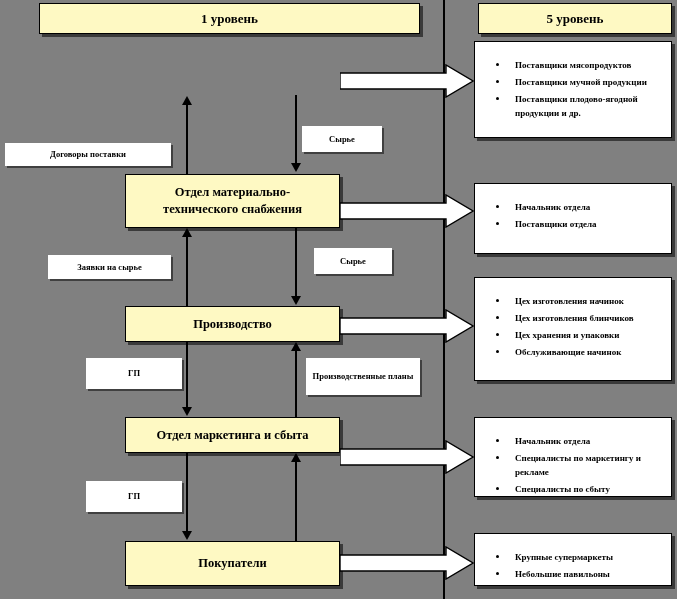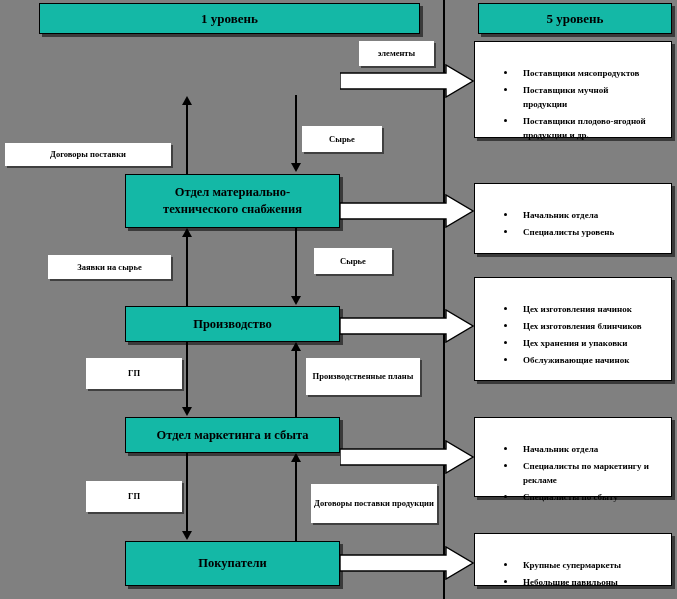--- a/index.html
+++ b/index.html
@@ -7,21 +7,21 @@
     width:677px;height:599px;
     background:#808080;
     font-family:"Liberation Serif", serif;
     overflow:hidden;
     position:relative;
   }
   #stage{position:absolute;left:0;top:0;width:677px;height:599px;}
 
   .box{
     position:absolute;
-    background:#14b8a6;
+    background:#fef9c3;
     border:1px solid #000000;
     box-sizing:border-box;
     display:flex;
     align-items:center;
     justify-content:center;
     text-align:center;
     font-weight:bold;
     color:#000000;
     line-height:1.35;
   }
@@ -49,21 +49,21 @@
 
   .list-box{
     position:absolute;
     background:#ffffff;
     border:1px solid #000000;
     box-sizing:border-box;
     box-shadow:3px 3px 0 rgba(0,0,0,0.55);
     padding:7px 6px 6px 10px;
   }
   .list-box ul{
-    margin:16px;padding:0 0 0 16px;
+    margin:8px;padding:0 0 0 16px;
     list-style:disc;
   }
   .list-box li{
     font-size:9px;
     font-weight:bold;
     color:#000;
     line-height:1.55;
     margin:0 0 1px 0;
     padding-left:6px;
   }
@@ -126,21 +126,21 @@
     <ul>
       <li>Поставщики мясопродуктов</li>
       <li>Поставщики мучной продукции</li>
       <li>Поставщики плодово-ягодной продукции и др.</li>
     </ul>
   </div>
 
   <div class="list-box" style="left:474px;top:183px;width:198px;height:71px;">
     <ul>
       <li>Начальник отдела</li>
-      <li>Специалисты уровень</li>
+      <li>Поставщики отдела</li>
     </ul>
   </div>
 
   <div class="list-box" style="left:474px;top:277px;width:198px;height:104px;">
     <ul>
       <li>Цех изготовления начинок</li>
       <li>Цех изготовления блинчиков</li>
       <li>Цех хранения и упаковки</li>
       <li>Обслуживающие начинок</li>
     </ul>
@@ -208,31 +208,29 @@
       <polygon points="0,9 106,9 106,1 133,17 106,33 106,25 0,25" fill="#ffffff" stroke="#000000" stroke-width="1.4"></polygon>
     </svg>
   </div>
 
   <div class="block-arrow" style="left:340px;top:546px;">
     <svg width="134" height="34" viewBox="0 0 134 34">
       <polygon points="0,9 106,9 106,1 133,17 106,33 106,25 0,25" fill="#ffffff" stroke="#000000" stroke-width="1.4"></polygon>
     </svg>
   </div>
 
-  <div class="label-box shadowed" style="left:359px;top:41px;width:75px;height:25px;">элементы</div>
 
   <div class="label-box shadowed" style="left:302px;top:126px;width:80px;height:26px;">Сырье</div>
 
   <div class="label-box shadowed" style="left:5px;top:143px;width:166px;height:23px;">Договоры поставки</div>
 
   <div class="label-box shadowed" style="left:314px;top:248px;width:78px;height:26px;">Сырье</div>
 
   <div class="label-box shadowed" style="left:48px;top:255px;width:123px;height:24px;text-align:center;">Заявки на сырье</div>
 
   <div class="label-box shadowed" style="left:86px;top:358px;width:96px;height:31px;">ГП</div>
 
   <div class="label-box shadowed" style="left:306px;top:358px;width:114px;height:37px;">Производственные планы</div>
 
   <div class="label-box shadowed" style="left:86px;top:481px;width:96px;height:31px;">ГП</div>
 
-  <div class="label-box shadowed" style="left:311px;top:484px;width:126px;height:39px;">Договоры поставки продукции</div>
 
 </div>
 
 </body></html>

